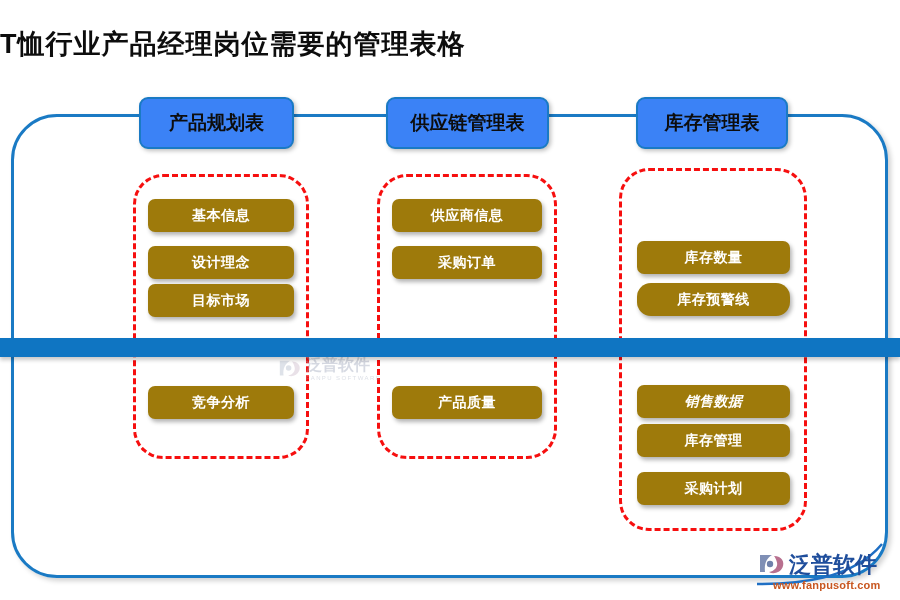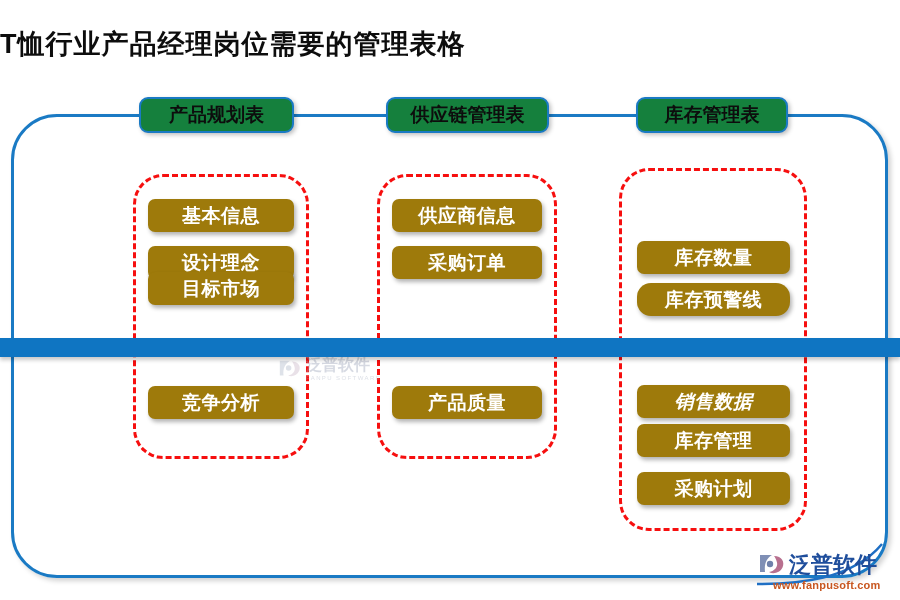--- a/index.html
+++ b/index.html
@@ -45,24 +45,24 @@
     border: 3px solid #1a7ac4;
     border-radius: 46px;
     box-sizing: border-box;
     background: transparent;
     box-shadow: 3px 3px 5px rgba(0,0,0,0.18);
   }
 
   
   .hdr {
     position: absolute;
-    height: 36px;
+    height: 52px;
     border: 2px solid #1a7ac4;
     border-radius: 9px;
-    background: #15803d;
+    background: #3b82f6;
     box-sizing: border-box;
     display: flex;
     align-items: center;
     justify-content: center;
     font-size: 19px;
     font-weight: bold;
     color: #0d0d0d;
     white-space: nowrap;
     box-shadow: 2px 2px 4px rgba(0,0,0,0.25);
     z-index: 6;
@@ -84,21 +84,21 @@
   .dashed-2 { left: 377px; top: 174px; width: 180px; height: 285px; }
   .dashed-3 { left: 619px; top: 168px; width: 188px; height: 363px; }
 
   
   .item {
     position: absolute;
     height: 33px;
     border-radius: 7px;
     background: #9e7a0b;
     color: #ffffff;
-    font-size: 19px;
+    font-size: 14px;
     font-weight: bold;
     display: flex;
     align-items: center;
     justify-content: center;
     white-space: nowrap;
     box-shadow: 2px 3px 4px rgba(0,0,0,0.30);
     z-index: 4;
     letter-spacing: 0.5px;
   }
   .col1 { left: 148px; width: 146px; }
@@ -186,21 +186,21 @@
   <div class="dashed dashed-1"></div>
   <div class="dashed dashed-2"></div>
   <div class="dashed dashed-3"></div>
 
   <div class="hdr hdr-1">产品规划表</div>
   <div class="hdr hdr-3">库存管理表</div>
   <div class="hdr hdr-2">供应链管理表</div>
 
   <div class="item col1" style="top:199px;">基本信息</div>
   <div class="item col1" style="top:246px;">设计理念</div>
-  <div class="item col1" style="top:272px;text-align:right;">目标市场</div>
+  <div class="item col1" style="top:284px;text-align:right;">目标市场</div>
   <div class="item col1" style="top:386px;">竞争分析</div>
 
   <div class="item col2" style="top:199px;">供应商信息</div>
   <div class="item col2" style="top:246px;">采购订单</div>
   <div class="item col2" style="top:386px;">产品质量</div>
 
   <div class="item col3" style="top:241px;">库存数量</div>
   <div class="item col3" style="top:283px;border-radius:14px;">库存预警线</div>
   <div class="item col3" style="top:385px;font-style:italic;">销售数据</div>
   <div class="item col3" style="top:424px;">库存管理</div>

